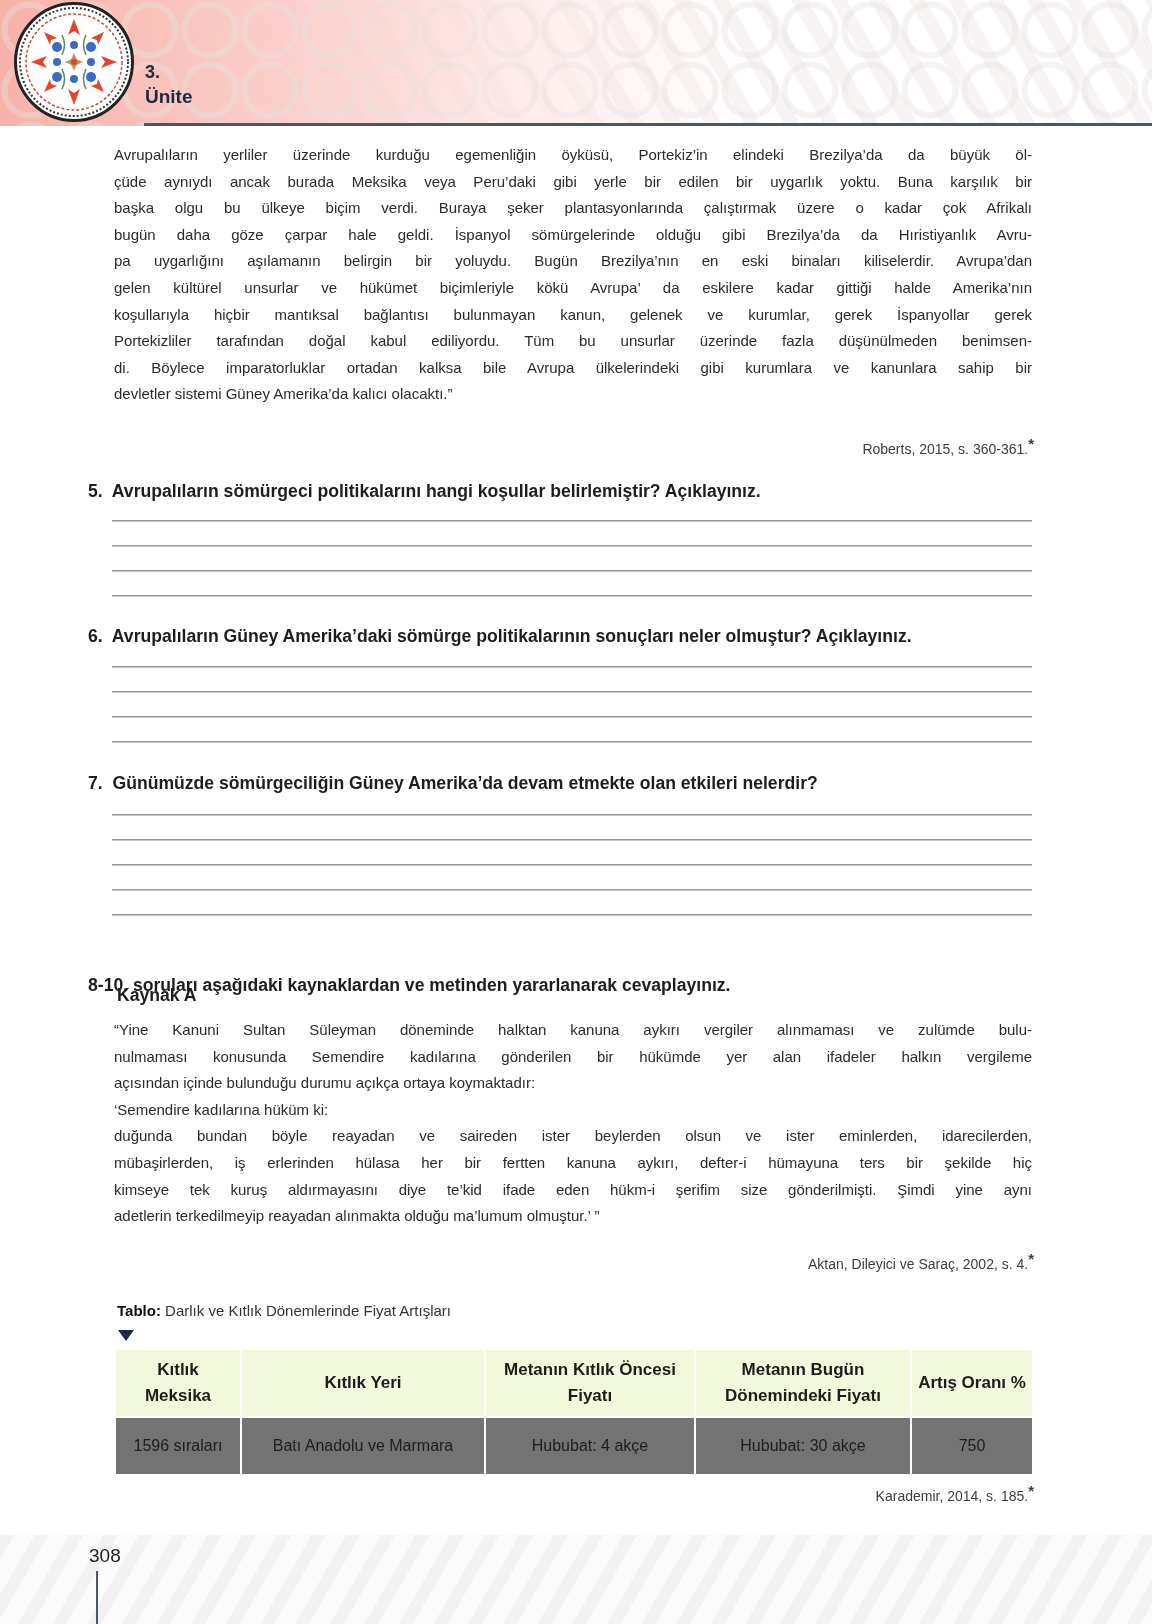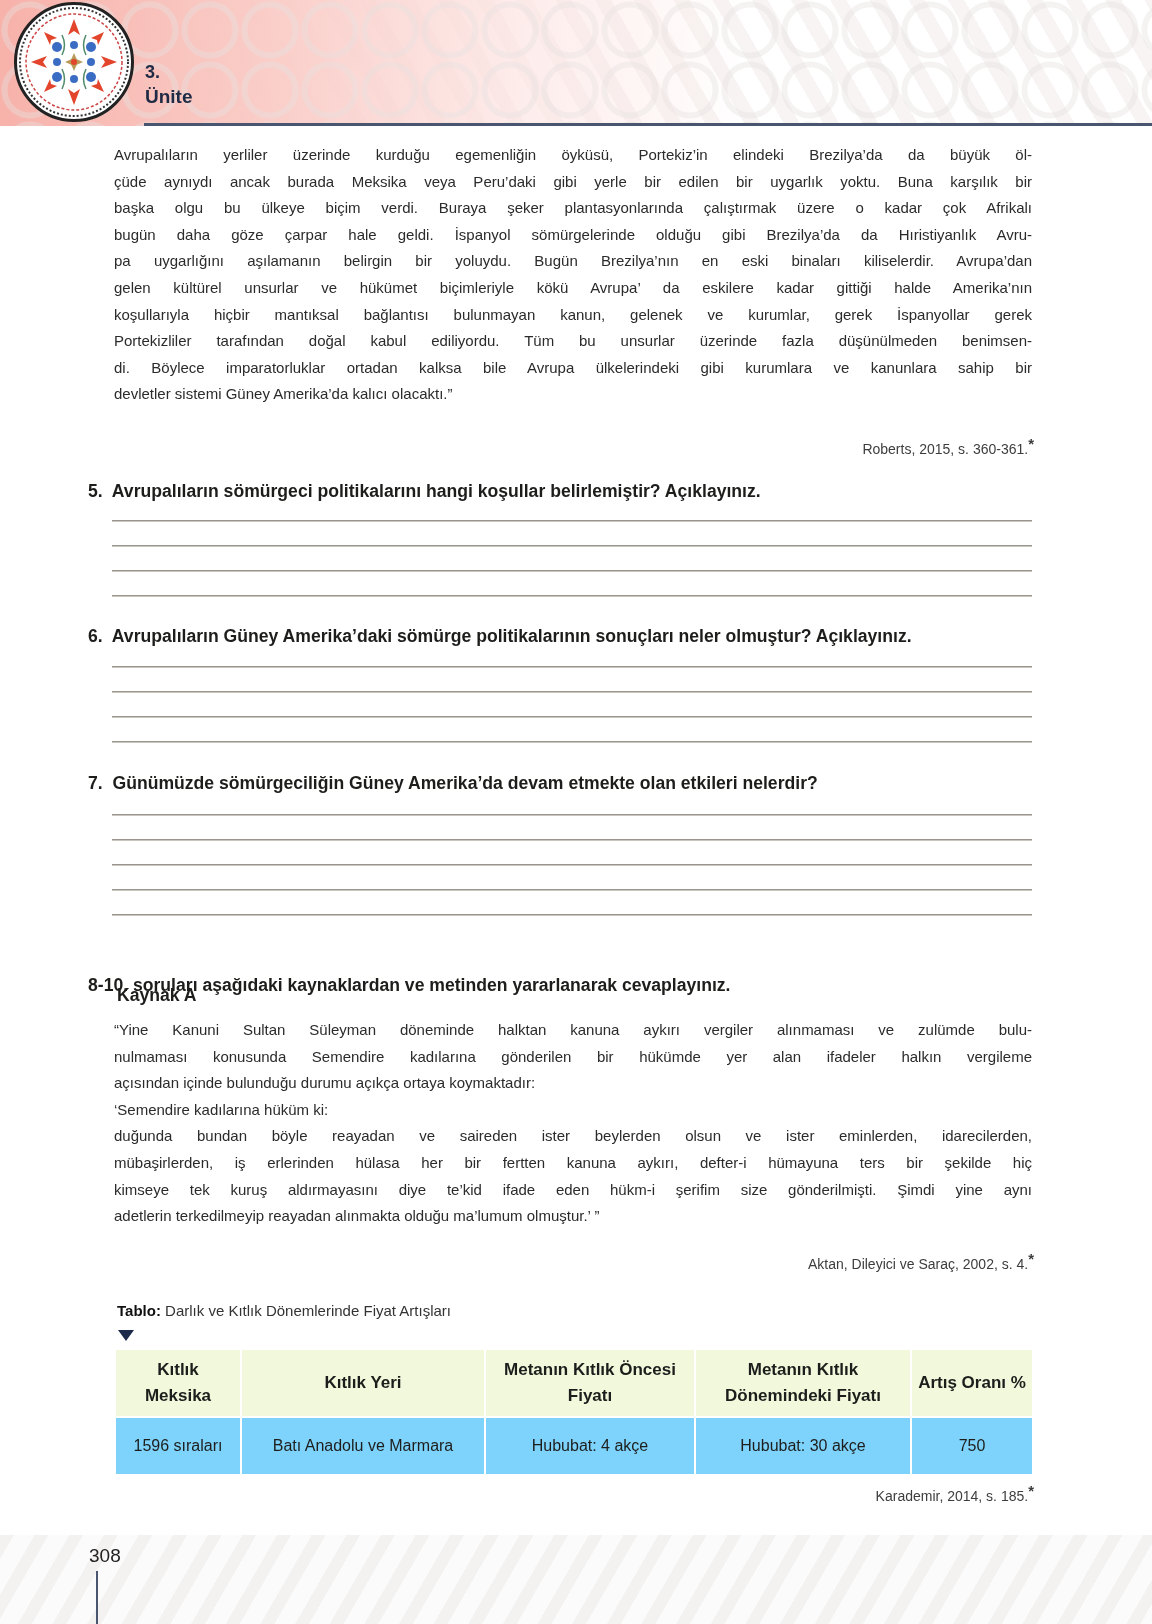--- a/index.html
+++ b/index.html
@@ -79,21 +79,21 @@
   }
   table.data th, table.data td {
     border: 2px solid #ffffff; text-align: center; vertical-align: middle;
     padding: 0 6px;
   }
   table.data th {
     background: #f1f8dc; height: 66px; font-size: 17px; font-weight: bold; color: #1d1d1b;
     line-height: 26px;
   }
   table.data td {
-    background: #7dd3fc; height: 56px; font-size: 16px; color: #1d1d1b;
+    background: #737373; height: 56px; font-size: 16px; color: #1d1d1b;
   }
   
   .footer {
     position: absolute; left: 0; top: 1535px; width: 1152px; height: 89px;
     background:
       repeating-linear-gradient(120deg, #f4f2f1 0 12px, #fbfbfb 12px 30px);
   }
   .page-number {
     position: absolute; left: 89px; top: 1545px; font-size: 19px; color: #222;
   }
@@ -227,21 +227,21 @@
       <col style="width:244px">
       <col style="width:210px">
       <col style="width:216px">
       <col style="width:122px">
   </colgroup>
   <thead>
     <tr>
       <th>Kıtlık Meksika</th>
       <th>Kıtlık Yeri</th>
       <th>Metanın Kıtlık Öncesi Fiyatı</th>
-      <th>Metanın Kıtlık Dönemindeki Fiyatı</th>
+      <th>Metanın Bugün Dönemindeki Fiyatı</th>
       <th>Artış Oranı %</th>
     </tr>
   </thead>
   <tbody>
     <tr>
       <td>1596 sıraları</td>
       <td>Batı Anadolu ve Marmara</td>
       <td>Hububat: 4 akçe</td>
       <td>Hububat: 30 akçe</td>
       <td>750</td>

